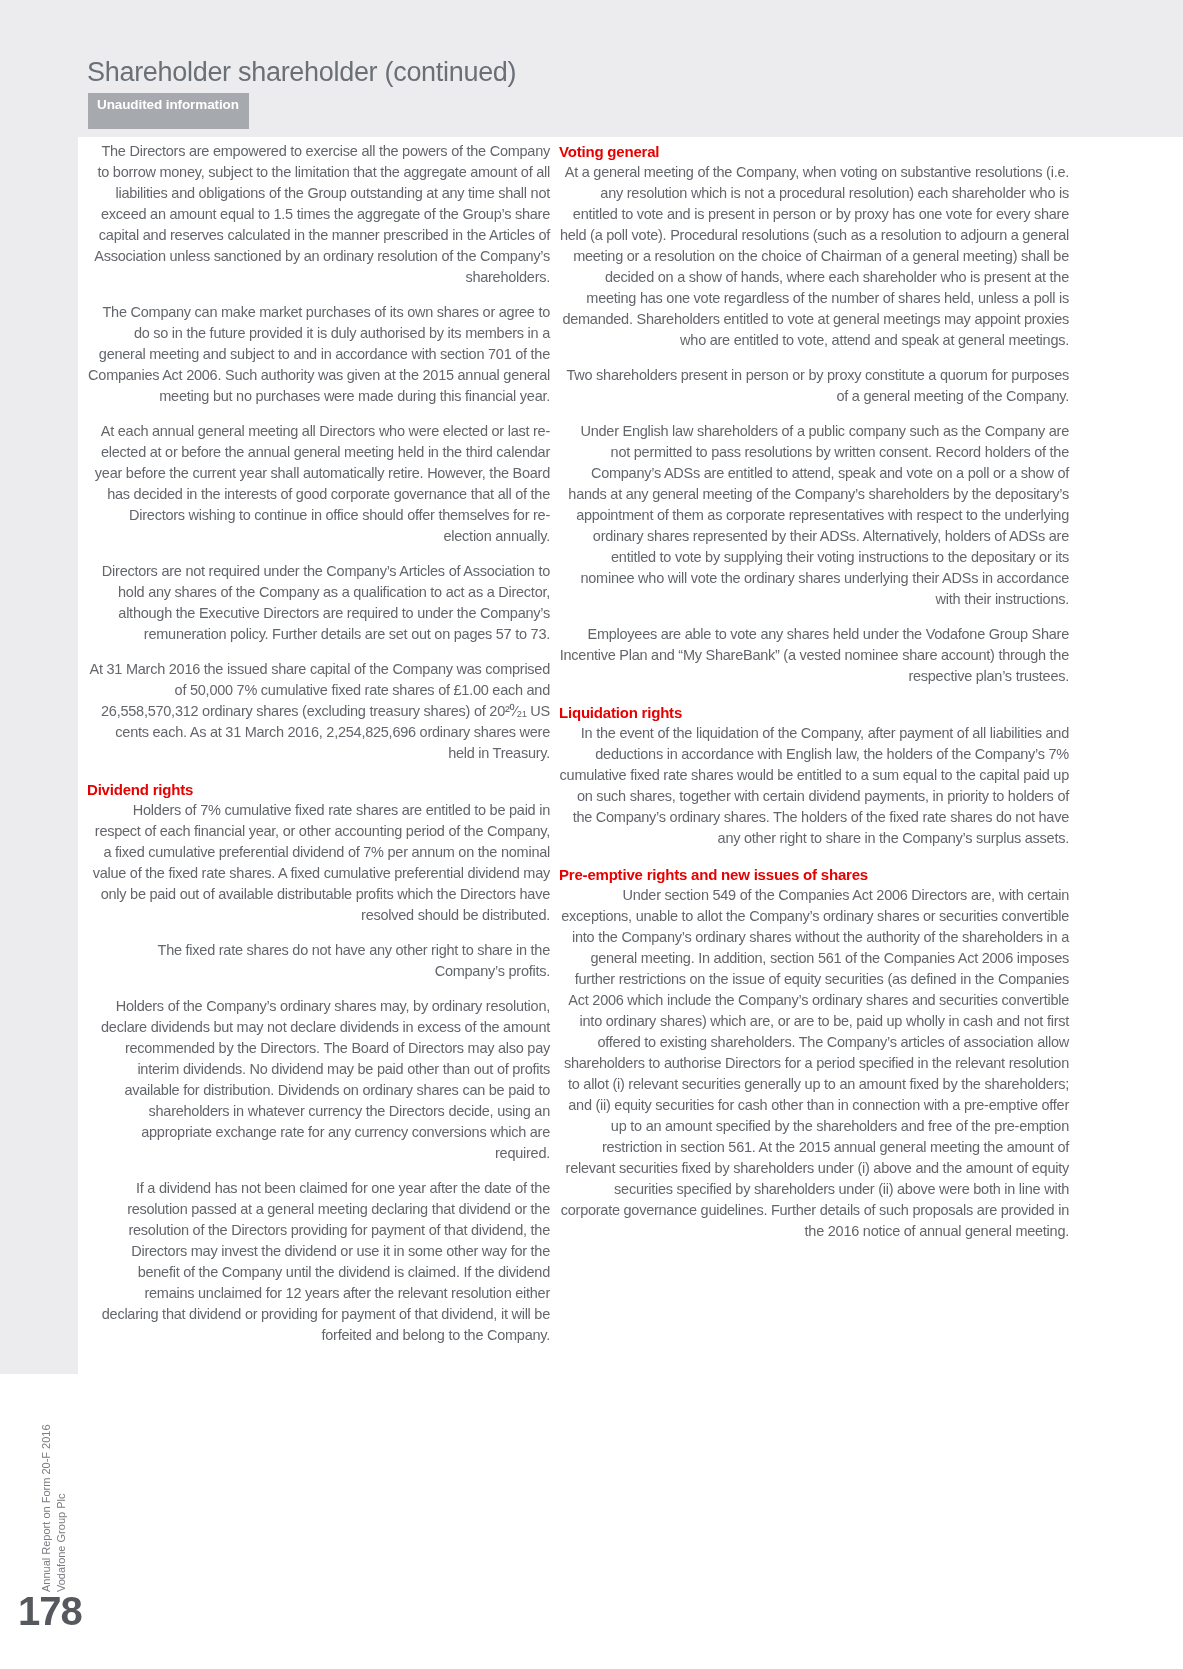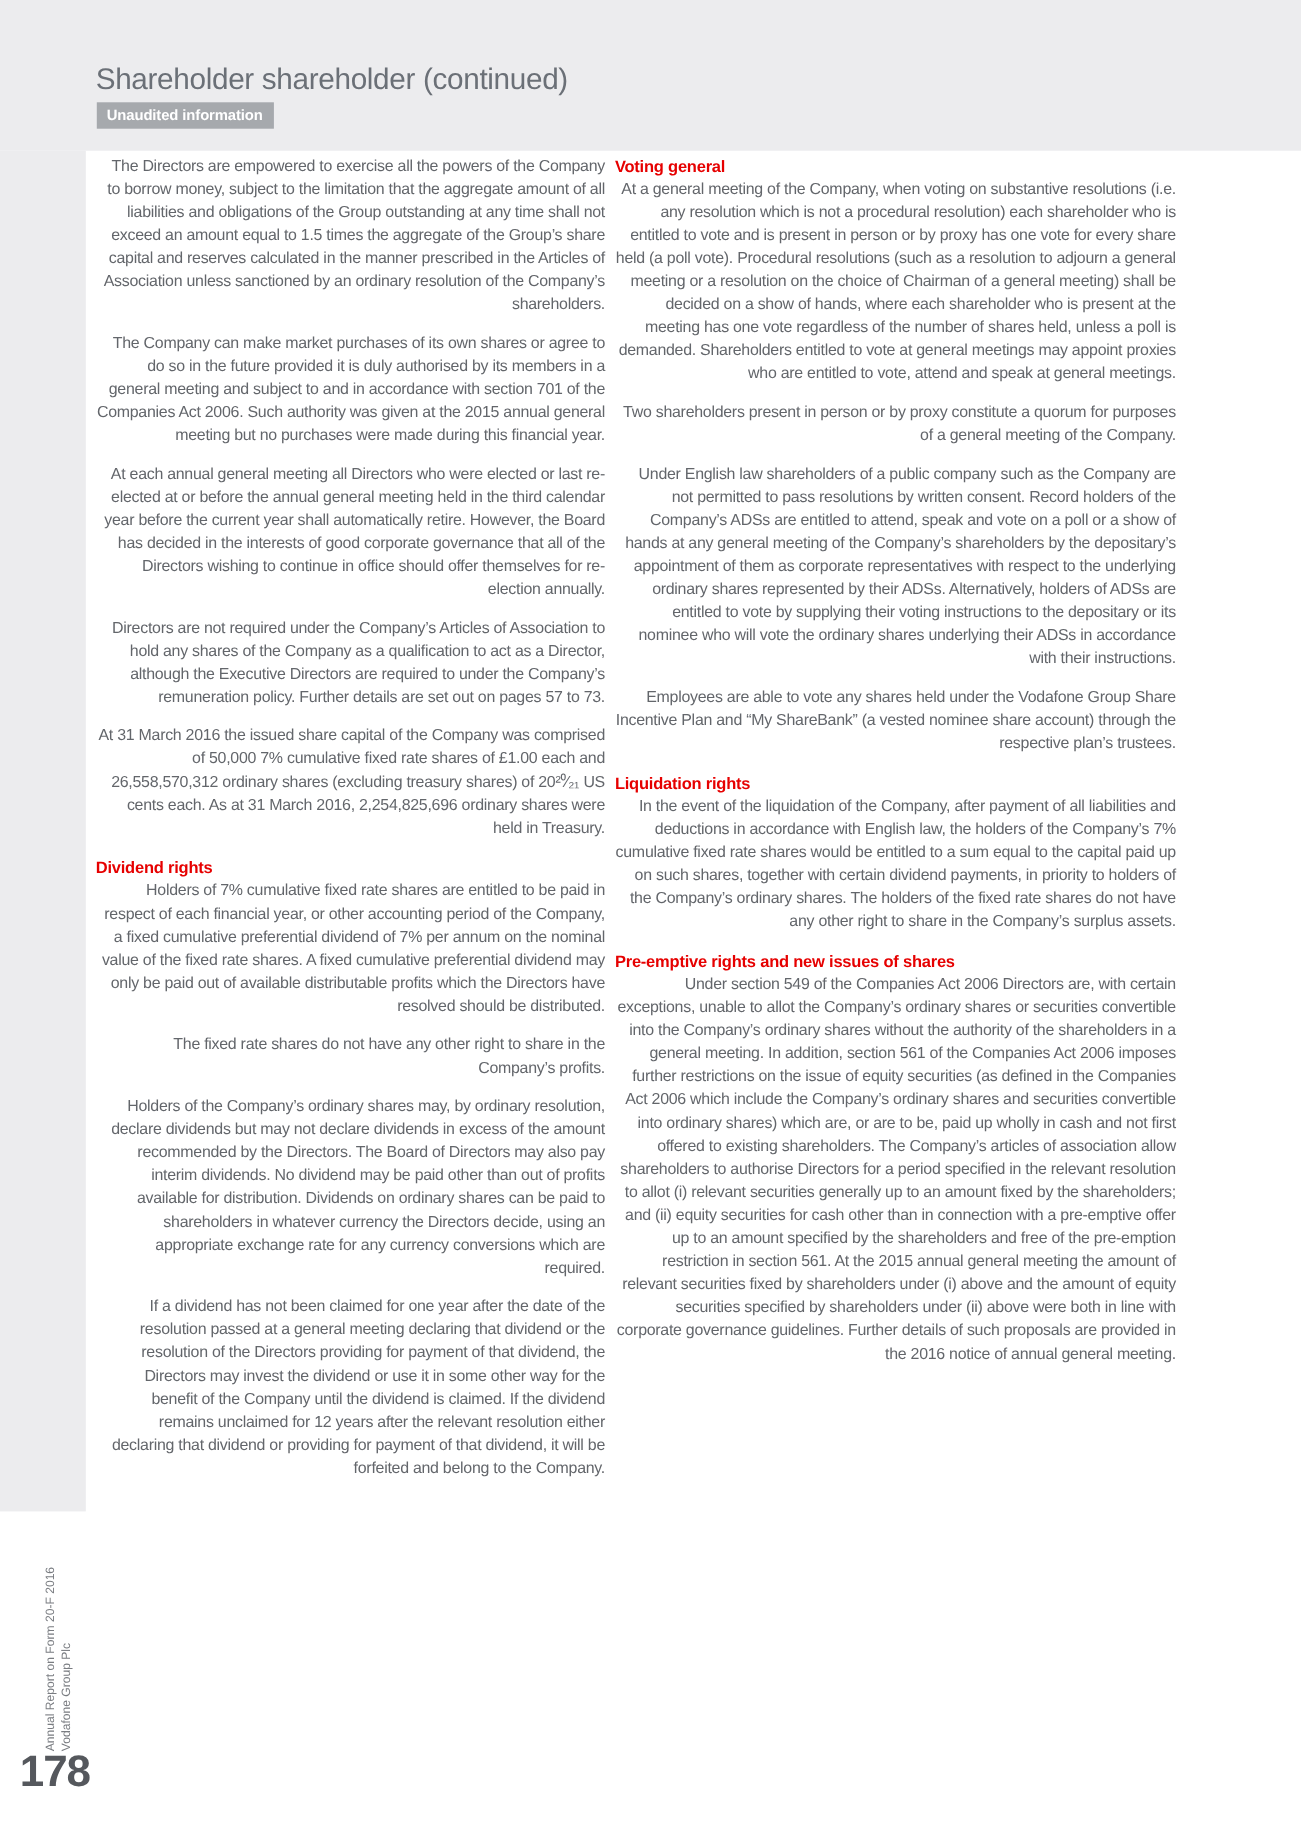--- a/index.html
+++ b/index.html
@@ -23,21 +23,21 @@
   }
   .page-title {
     position: absolute; left: 87px; top: 57px;
     font-size: 27px; font-weight: 300;
     color: #6b7077; letter-spacing: -0.3px;
   }
   .badge {
     position: absolute; left: 88px; top: 93px;
     background: #a6a9ad; color: #ffffff;
     font-size: 13.5px; font-weight: bold;
-    padding: 4px 10px 5px 9px;
+    padding: 4px 10px 17px 9px;
     letter-spacing: -0.1px;
   }
   .col {
     position: absolute; top: 141px;
     color: #63666b;
     font-size: 14.5px; line-height: 21px;
     letter-spacing: -0.25px;
   }
   .col-left  { left: 87px;  width: 463px; }
   .col-right { left: 559px; width: 510px; }

